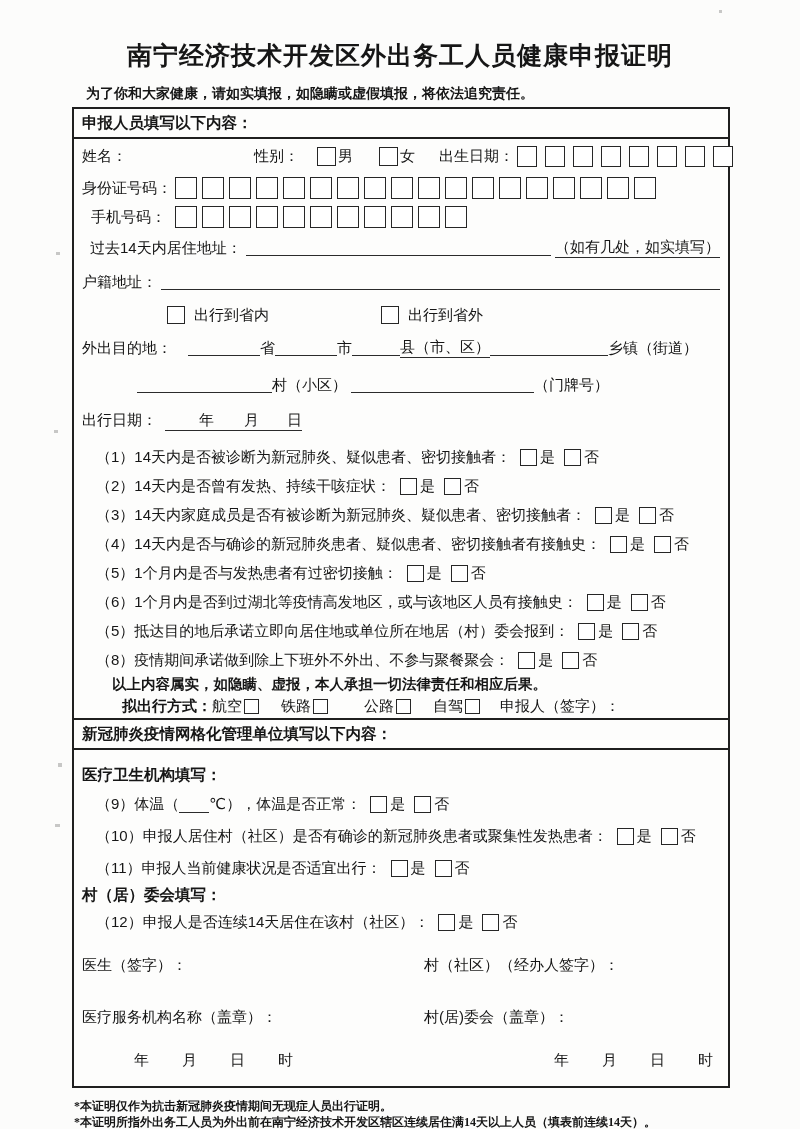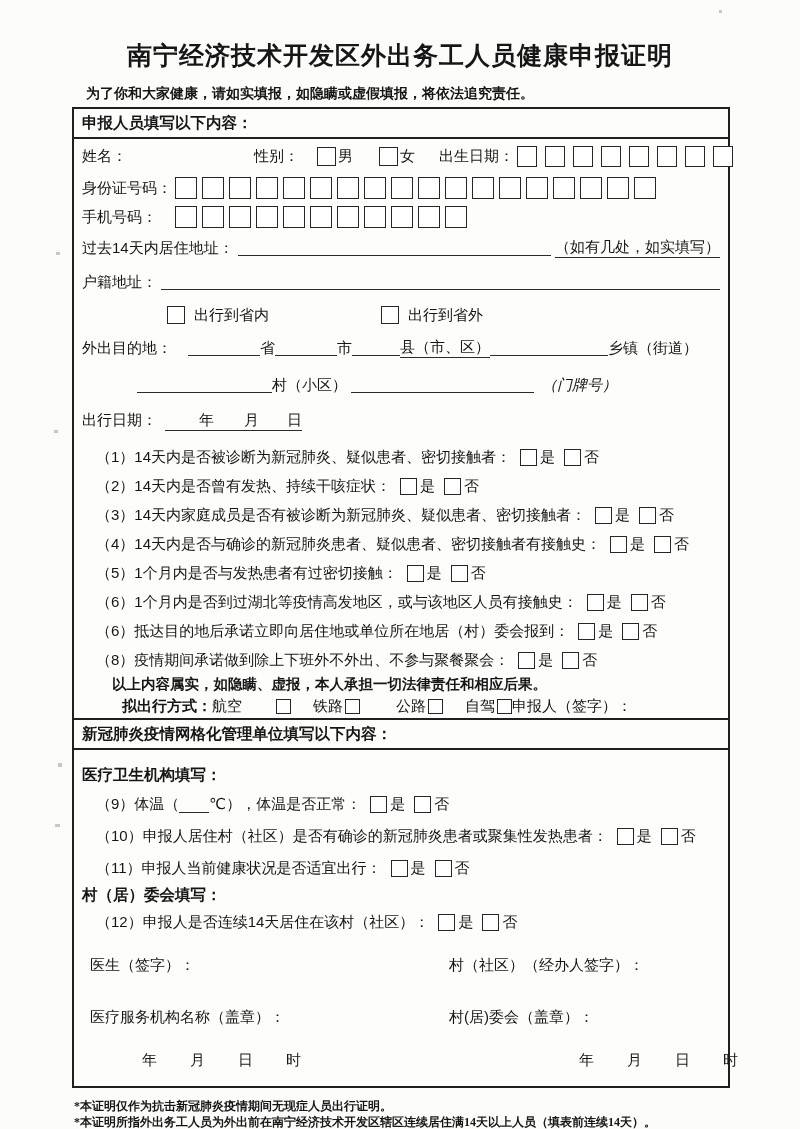--- a/index.html
+++ b/index.html
@@ -36,21 +36,21 @@
   .boxgroup{display:inline-flex;gap:5px;align-items:center;}
   .boxgroup .cbox{width:20px;height:20px;}
   .boxgroup.dob .cbox{width:18px;height:19px;margin-left:3px;}
   .ul{display:inline-block;border-bottom:1.3px solid #2b2b2b;height:15px;flex:none;}
   .grow{flex:1 1 auto;}
   .lbl{flex:none;}
   .bold{font-weight:bold;}
   .qrow{display:flex;align-items:center;padding:0 8px;font-size:15px;height:29px;white-space:nowrap;margin-left:14px;}
   .yn{display:inline-flex;align-items:center;margin-left:9px;}
   .yn .cbox{margin-right:3px;}
-  .twocol{display:flex;align-items:center;padding:0 16px;font-size:15px;white-space:nowrap;gap:17px;}
+  .twocol{display:flex;align-items:center;padding:0 8px;font-size:15px;white-space:nowrap;}
   .twocol .left{width:342px;flex:none;}
   .dateparts span{display:inline-block;margin-right:33px;}
   .footnotes{margin:10px 0 0 74px;font-size:12px;font-weight:bold;
     font-family:"Liberation Serif","DejaVu Serif",serif;line-height:16px;}
   .artifact{position:absolute;background:#9a9a9a;opacity:.55;}
 </style>
 </head>
 <body>
 
 <div class="artifact" style="left:719px;top:10px;width:3px;height:3px;"></div>
@@ -103,38 +103,38 @@
         <span class="cbox"></span>
         <span class="cbox"></span>
         <span class="cbox"></span>
         <span class="cbox"></span>
         <span class="cbox"></span>
         <span class="cbox"></span>
         <span class="cbox"></span>
       </span>
   </div>
 
-  <div class="row" style="height:28px;">
+  <div class="row" style="height:28px;text-align:center;">
     <span class="lbl" style="width:93px;">手机号码：</span>
     <span class="boxgroup">
         <span class="cbox"></span>
         <span class="cbox"></span>
         <span class="cbox"></span>
         <span class="cbox"></span>
         <span class="cbox"></span>
         <span class="cbox"></span>
         <span class="cbox"></span>
         <span class="cbox"></span>
         <span class="cbox"></span>
         <span class="cbox"></span>
         <span class="cbox"></span>
       </span>
   </div>
 
-  <div class="row" style="height:34px;">
+  <div class="row" style="height:34px;margin-left:8px;">
     <span class="lbl">过去14天内居住地址：</span>
     <span class="ul grow" style="margin:0 4px;"></span>
     <span style="border-bottom:1.3px solid #2b2b2b;">（如有几处，如实填写）</span>
   </div>
 
   <div class="row" style="height:34px;">
     <span class="lbl">户籍地址：</span>
     <span class="ul grow" style="margin-left:4px;"></span>
   </div>
 
@@ -154,21 +154,21 @@
     <span class="ul" style="width:48px;"></span>
     <span style="border-bottom:1.3px solid #2b2b2b;">县（市、区）</span>
     <span class="ul" style="width:118px;"></span>
     <span>乡镇（街道）</span>
   </div>
 
   <div class="row" style="height:40px;">
     <span class="ul" style="width:135px;margin-left:55px;"></span>
     <span>村（小区）</span>
     <span class="ul" style="width:183px;margin-left:4px;"></span>
-    <span style="margin-left:8px;font-style:italic;">（门牌号）</span>
+    <span style="margin-left:0;">（门牌号）</span>
   </div>
 
   <div class="row" style="height:30px;">
     <span class="lbl">出行日期：</span>
     <span style="border-bottom:1.4px solid #2b2b2b;margin-left:8px;display:inline-block;">
       <span class="ul" style="width:34px;border:none;"></span><span>年</span><span class="ul" style="width:30px;border:none;"></span><span>月</span><span class="ul" style="width:28px;border:none;"></span><span>日</span>
     </span>
   </div>
 
   <div style="height:8px;"></div>
@@ -233,21 +233,21 @@
     <span class="yn">
         <span class="cbox"></span>
         <span>是</span>
       </span>
     <span class="yn">
         <span class="cbox"></span>
         <span>否</span>
       </span>
   </div>
   <div class="qrow">
-    <span>（6）抵达目的地后承诺立即向居住地或单位所在地居（村）委会报到：</span>
+    <span>（5）抵达目的地后承诺立即向居住地或单位所在地居（村）委会报到：</span>
     <span class="yn">
         <span class="cbox"></span>
         <span>是</span>
       </span>
     <span class="yn">
         <span class="cbox"></span>
         <span>否</span>
       </span>
   </div>
   <div class="qrow">
@@ -261,21 +261,21 @@
         <span>否</span>
       </span>
   </div>
 
   <div class="row bold" style="height:19px;padding-left:38px;font-size:14.5px;">
     <span>以上内容属实，如隐瞒、虚报，本人承担一切法律责任和相应后果。</span>
   </div>
 
   <div class="row" style="height:24px;padding-left:48px;">
     <span class="bold" style="font-weight:bold;">拟出行方式：</span>
-    <span style="display:inline-flex;align-items:center;margin-right:22px;gap:32px;">
+    <span style="display:inline-flex;align-items:center;margin-right:22px;">
         <span>航空</span>
         <span class="cbox" style="width:13px;height:13px;margin-left:2px;"></span>
       </span>
     <span style="display:inline-flex;align-items:center;margin-right:36px;">
         <span>铁路</span>
         <span class="cbox" style="width:13px;height:13px;margin-left:2px;"></span>
       </span>
     <span style="display:inline-flex;align-items:center;margin-right:22px;">
         <span>公路</span>
         <span class="cbox" style="width:13px;height:13px;margin-left:2px;"></span>

